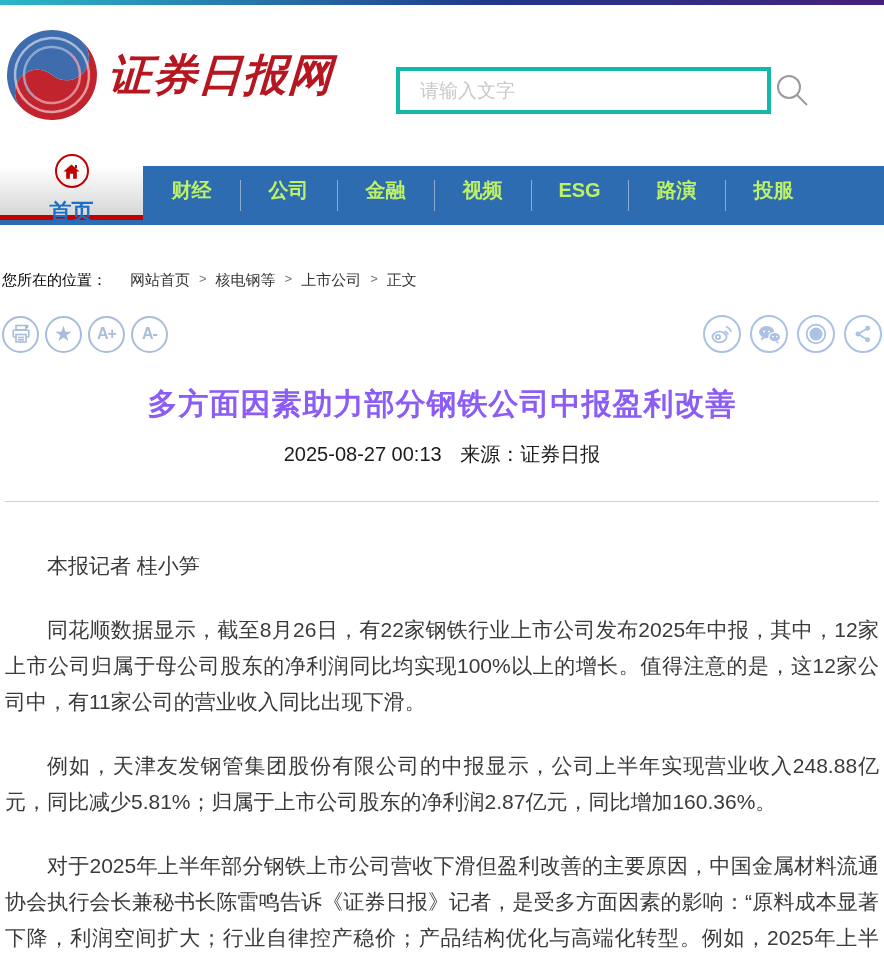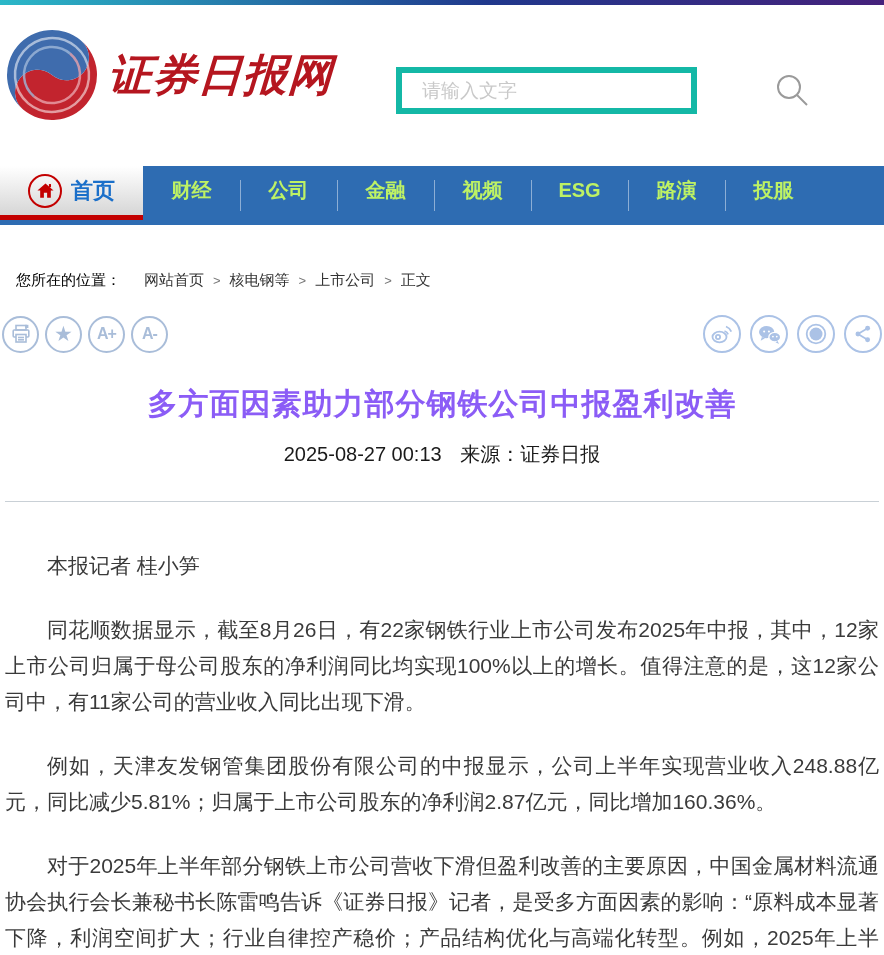--- a/index.html
+++ b/index.html
@@ -18,47 +18,47 @@
   
   .header{position:relative;height:161px;background:#fff;}
   .logo{position:absolute;left:4px;top:22px;display:flex;align-items:center;gap:8px;cursor:pointer;}
   .logo-mark{width:96px;height:96px;display:block;}
   .logo-cn{
     font-family:"DejaVu Serif","Liberation Serif",serif;font-weight:bold;font-style:italic;
     font-size:44px;line-height:1.1;color:var(--logo-red);letter-spacing:1px;transform:skewX(-3deg);
   }
   .logo-en{margin-top:5px;font-size:14px;font-weight:bold;letter-spacing:5.5px;color:var(--logo-red);}
   .search-input{
-    position:absolute;left:396px;top:62px;width:301px;height:47px;
-    border:6px solid #14b8a6;font-size:19px;padding:0 20px;color:#333;outline:none;
+    position:absolute;left:396px;top:62px;width:375px;height:47px;
+    border:4px solid #14b8a6;font-size:19px;padding:0 20px;color:#333;outline:none;
     font-family:"Liberation Sans","DejaVu Sans",sans-serif;background:#fff;
   }
   .search-input::placeholder{color:#c9c9c9;}
   .search-btn{position:absolute;left:774px;top:67px;width:36px;height:36px;cursor:pointer;background:none;border:none;padding:0;}
   
   .nav{display:flex;height:59px;width:919px;background:var(--nav-blue);}
   .nav-item{
     position:relative;width:97px;height:49px;display:flex;align-items:center;justify-content:center;
     color:#bef264;font-size:20px;font-weight:bold;cursor:pointer;flex:none;
   }
   .nav-item + .nav-item::before{
     content:"";position:absolute;left:0;top:14px;height:31px;width:1px;background:rgba(255,255,255,.45);
   }
   .nav-item.active + .nav-item::before{display:none;}
   .nav-item.active{
     width:143px;height:54px;background:linear-gradient(#ffffff,#d6d6d6);
-    color:var(--nav-active-text);border-bottom:5px solid var(--accent-red);font-size:22px;gap:9px;
+    color:var(--nav-active-text);border-bottom:5px solid var(--accent-red);font-size:22px;gap:9px;flex-direction:column;
   }
   .home-circle{
     width:34px;height:34px;border:2px solid var(--accent-red);border-radius:50%;
     display:flex;align-items:center;justify-content:center;color:var(--accent-red);flex:none;
   }
   .home-circle svg{width:19px;height:19px;display:block;}
   
-  .breadcrumb{margin:46px 0 0 16px;font-size:15px;color:#000;display:flex;align-items:center;gap:9px;}
+  .breadcrumb{margin:46px 0 0 2px;font-size:15px;color:#000;display:flex;gap:9px;}
   .breadcrumb a{color:#333;text-decoration:none;cursor:pointer;}
   .bc-prefix{margin-right:14px;}
   .bc-sep{color:#777;font-size:13px;}
   
   .tools{margin:25px 2px 0 2px;display:flex;justify-content:space-between;align-items:center;}
   .tools-left,.tools-right{display:flex;align-items:center;}
   .tool-circle{
     width:37px;height:37px;border:2px solid var(--icon-blue);border-radius:50%;
     display:flex;align-items:center;justify-content:center;color:var(--icon-blue);
     margin-right:6px;cursor:pointer;background:#fff;

